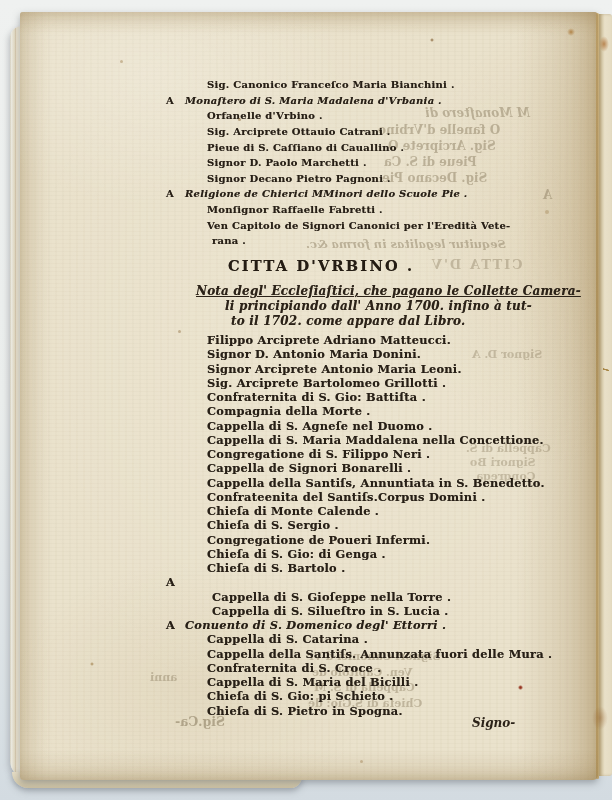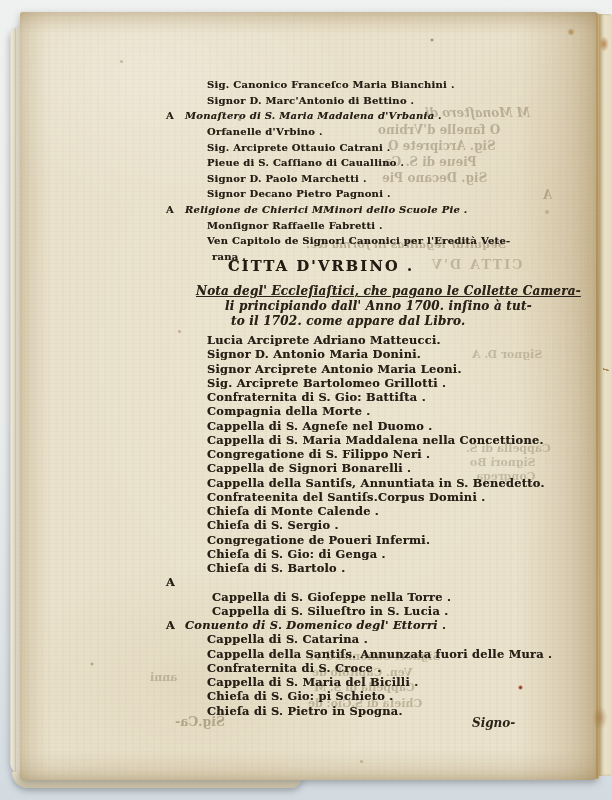--- a/index.html
+++ b/index.html
@@ -112,41 +112,40 @@
   <div class="bt" style="left:476px;top:470px;opacity:.4">Congrega</div>
   <div class="bt" style="left:308px;top:650px;opacity:.45">Signori Canonici d'Vr</div>
   <div class="bt" style="left:312px;top:666px;opacity:.45">Ven. Capitolo de</div>
   <div class="bt" style="left:314px;top:681px;opacity:.45">Cappella di S. M</div>
   <div class="bt" style="left:308px;top:697px;opacity:.45">Chieſa di S.Gio: de</div>
   <div class="bt" style="left:150px;top:671px;opacity:.45">anni</div>
   <div class="bt" style="left:175px;top:714px;font-size:12.5px;opacity:.6">Sig.Ca-</div>
 
   <div class="txt list1">
     <div class="ln"><span class="tx">Sig. Canonico Franceſco Maria Bianchini .</span></div>
-    <div class="ln"><span class="tx">Signor D. Marc'Antonio di Bettino .</span></div>
     <div class="ln it"><span class="mk">A</span><span class="tx">Monaſtero di S. Maria Madalena d'Vrbania .</span></div>
     <div class="ln"><span class="tx">Orfanelle d'Vrbino .</span></div>
     <div class="ln"><span class="tx">Sig. Arciprete Ottauio Catrani .</span></div>
     <div class="ln"><span class="tx">Pieue di S. Caſſiano di Cauallino .</span></div>
     <div class="ln"><span class="tx">Signor D. Paolo Marchetti .</span></div>
     <div class="ln"><span class="tx">Signor Decano Pietro Pagnoni .</span></div>
     <div class="ln it"><span class="mk">A</span><span class="tx">Religione de Chierici MMinori dello Scuole Pie .</span></div>
     <div class="ln"><span class="tx">Monſignor Raffaelle Fabretti .</span></div>
     <div class="ln"><span class="tx">Ven Capitolo de Signori Canonici per l'Eredità Vete-</span></div>
     <div class="ln ind"><span class="tx">rana .</span></div>
   </div>
 
   <div class="heading">CITTA D'VRBINO .</div>
 
   <div class="noteline n1">Nota degl' Eccleſiaſtici, che pagano le Collette Camera-</div>
   <div class="noteline n2">li principiando dall' Anno 1700. inſino à tut-</div>
   <div class="noteline n3">to il 1702. come appare dal Libro.</div>
 
   <div class="txt list2">
-    <div class="ln"><span class="tx">Lucia Arciprete Adriano Matteucci.</span></div>
+    <div class="ln"><span class="tx">Filippo Arciprete Adriano Matteucci.</span></div>
     <div class="ln"><span class="tx">Signor D. Antonio Maria Donini.</span></div>
     <div class="ln"><span class="tx">Signor Arciprete Antonio Maria Leoni.</span></div>
     <div class="ln"><span class="tx">Sig. Arciprete Bartolomeo Grillotti .</span></div>
     <div class="ln"><span class="tx">Confraternita di S. Gio: Battiſta .</span></div>
     <div class="ln"><span class="tx">Compagnia della Morte .</span></div>
     <div class="ln"><span class="tx">Cappella di S. Agneſe nel Duomo .</span></div>
     <div class="ln"><span class="tx">Cappella di S. Maria Maddalena nella Concettione.</span></div>
     <div class="ln"><span class="tx">Congregatione di S. Filippo Neri .</span></div>
     <div class="ln"><span class="tx">Cappella de Signori Bonarelli .</span></div>
     <div class="ln"><span class="tx">Cappella della Santiſs, Annuntiata in S. Benedetto.</span></div>

